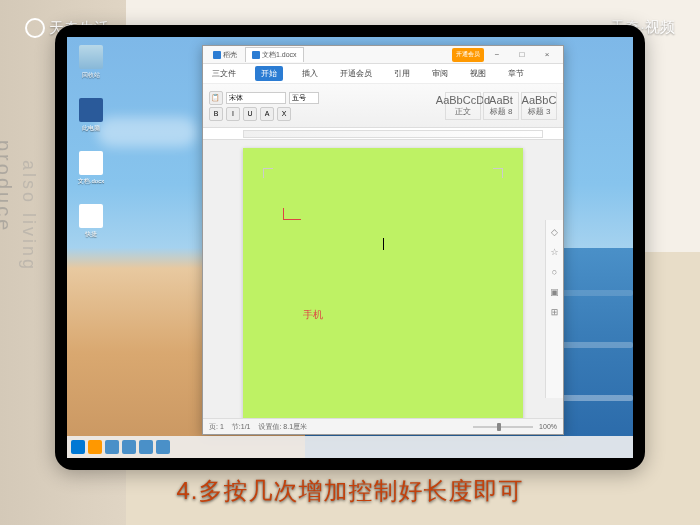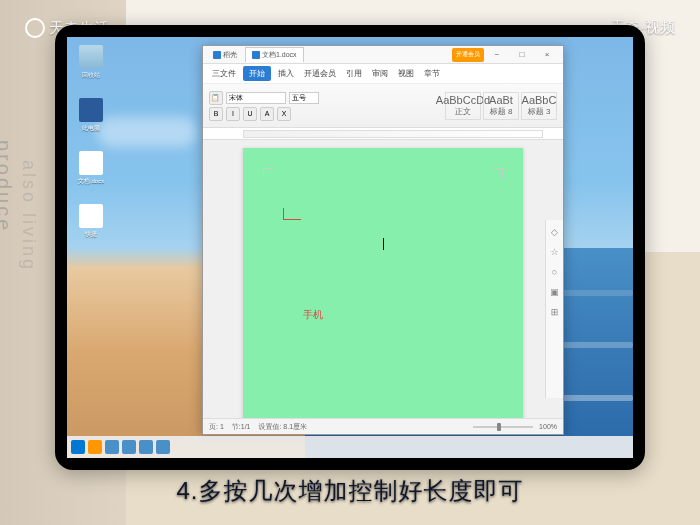--- a/index.html
+++ b/index.html
@@ -28,48 +28,48 @@
 .word-window{position:absolute;left:135px;top:8px;width:362px;height:390px;background:#fff;border:1px solid #999;box-shadow:0 2px 12px rgba(0,0,0,.3);display:flex;flex-direction:column;font-size:8px}
 .titlebar{height:18px;background:#f8f8f8;display:flex;align-items:center;padding:0 4px;gap:4px;border-bottom:1px solid #ddd}
 .title-tabs{display:flex;gap:2px;flex:1}
 .ttab{padding:2px 6px;font-size:7px;color:#555;display:flex;align-items:center;gap:2px}
 .ttab.active{background:#fff;border-top:1px solid #ccc;border-left:1px solid #ccc;border-right:1px solid #ccc}
 .doc-icon{width:8px;height:8px;background:#2b7cd3;border-radius:1px}
 .title-btns{display:flex;gap:1px;margin-left:auto}
 .tbtn{width:24px;height:14px;display:flex;align-items:center;justify-content:center;font-size:8px;color:#666}
 .tbtn.vip{background:#f90;color:#fff;border-radius:2px;font-size:6px;padding:0 4px;width:auto}
 .tbtn.close{color:#666}
-.menubar{height:20px;background:#fff;display:flex;align-items:center;padding:0 6px;gap:4px;border-bottom:1px solid #eee}
+.menubar{height:20px;background:#fff;display:flex;align-items:center;padding:0 6px;gap:16px;border-bottom:1px solid #eee}
 .menu-item{font-size:8px;color:#444;padding:2px 3px}
 .menu-item.active{background:#2b7cd3;color:#fff;border-radius:2px;padding:2px 6px}
 .toolbar{height:44px;background:linear-gradient(#fafafa,#f0f0f0);border-bottom:1px solid #ddd;display:flex;align-items:center;padding:2px 6px;gap:12px}
 .tool-group{display:flex;flex-direction:column;gap:2px}
 .tool-row{display:flex;gap:3px;align-items:center}
 .tool-btn{width:14px;height:14px;background:#eee;border:1px solid #ccc;border-radius:2px;font-size:7px;display:flex;align-items:center;justify-content:center}
 .font-select{width:60px;height:12px;border:1px solid #ccc;font-size:7px;padding:0 2px;background:#fff;display:flex;align-items:center}
 .style-preview{display:flex;gap:2px;margin-left:auto}
 .style-box{width:36px;height:28px;border:1px solid #ddd;font-size:8px;display:flex;flex-direction:column;align-items:center;justify-content:center;color:#666}
 .style-box .aa{font-size:11px}
 .ruler{height:12px;background:#fff;border-bottom:1px solid #ddd;position:relative}
 .ruler-bar{position:absolute;left:40px;right:20px;top:2px;height:8px;background:linear-gradient(90deg,#f0f0f0,#fff);border:1px solid #ddd}
 .document{flex:1;background:#f0f0f0;display:flex;justify-content:center;padding:8px 0;overflow:hidden;position:relative}
-.page{width:280px;min-height:340px;background:#86efac;box-shadow:0 1px 4px rgba(0,0,0,.2);padding:30px 28px;position:relative}
+.page{width:280px;min-height:340px;background:#bef264;box-shadow:0 1px 4px rgba(0,0,0,.2);padding:30px 28px;position:relative}
 .corner{position:absolute;width:10px;height:10px;border:1px solid #ccc}
 .corner.tl{top:20px;left:20px;border-right:0;border-bottom:0}
 .corner.tr{top:20px;right:20px;border-left:0;border-bottom:0}
 .corner-red{position:absolute;top:60px;left:40px;width:18px;height:12px;border-left:1px solid #d44;border-bottom:1px solid #d44}
 .cursor{position:absolute;top:90px;left:140px;width:1px;height:12px;background:#000}
 .doc-text{position:absolute;top:160px;left:60px;font-size:10px;color:#d44}
 .side-panel{position:absolute;right:0;top:80px;width:18px;bottom:20px;background:#f8f8f8;border-left:1px solid #ddd;display:flex;flex-direction:column;align-items:center;gap:8px;padding:6px 0}
 .side-icon{width:12px;height:12px;color:#888;font-size:9px;display:flex;align-items:center;justify-content:center}
 .statusbar{height:16px;background:#f4f4f4;border-top:1px solid #ddd;display:flex;align-items:center;padding:0 6px;font-size:7px;color:#666;gap:8px}
 .status-right{margin-left:auto;display:flex;gap:6px;align-items:center}
 .zoom-slider{width:60px;height:2px;background:#ccc;position:relative}
 .zoom-slider::after{content:"";position:absolute;left:40%;top:-3px;width:4px;height:8px;background:#888;border-radius:1px}
-.subtitle{position:absolute;bottom:18px;left:0;right:0;text-align:center;font-size:24px;color:#0f172a;text-shadow:0 1px 3px rgba(0,0,0,.7);font-weight:400;letter-spacing:1px}
+.subtitle{position:absolute;bottom:18px;left:0;right:0;text-align:center;font-size:24px;color:#c2410c;text-shadow:0 1px 3px rgba(0,0,0,.7);font-weight:400;letter-spacing:1px}
 .watermark-tl{position:absolute;top:18px;left:25px;color:#fff;font-size:15px;display:flex;align-items:center;gap:4px;text-shadow:0 1px 2px rgba(0,0,0,.4)}
 .watermark-tl::before{content:"";width:16px;height:16px;border:2px solid #fff;border-radius:50%;display:inline-block;position:relative}
 .watermark-tr{position:absolute;top:18px;right:25px;color:#fff;font-size:15px;text-shadow:0 1px 2px rgba(0,0,0,.4)}
 .sidebar-text{position:absolute;left:-8px;top:140px;writing-mode:vertical-rl;font-size:20px;color:#888;opacity:.5;letter-spacing:3px}
 .sidebar-text2{position:absolute;left:18px;top:160px;writing-mode:vertical-rl;font-size:18px;color:#999;opacity:.4;letter-spacing:3px}
 </style>
 </head>
 <body>
 
 <div class="backdrop">

